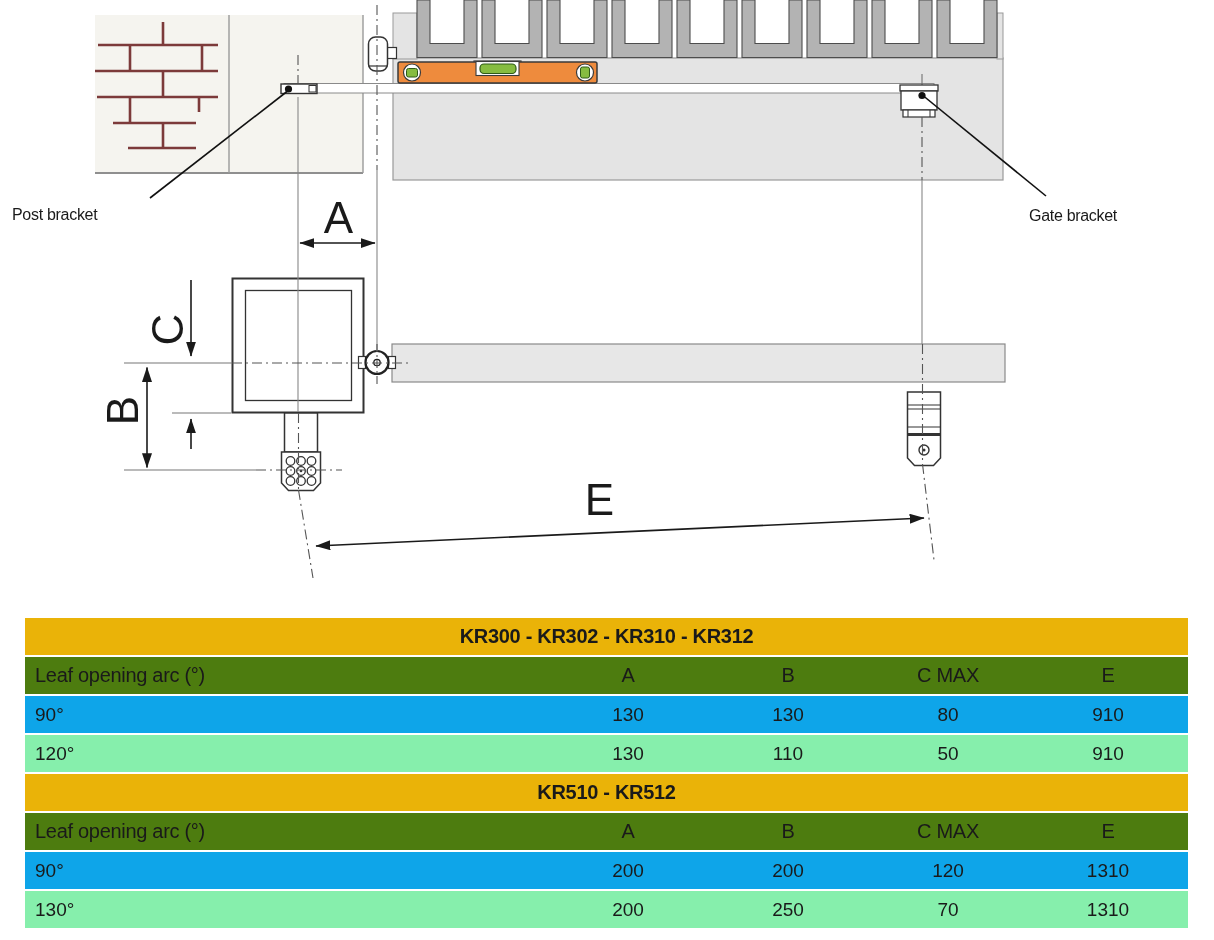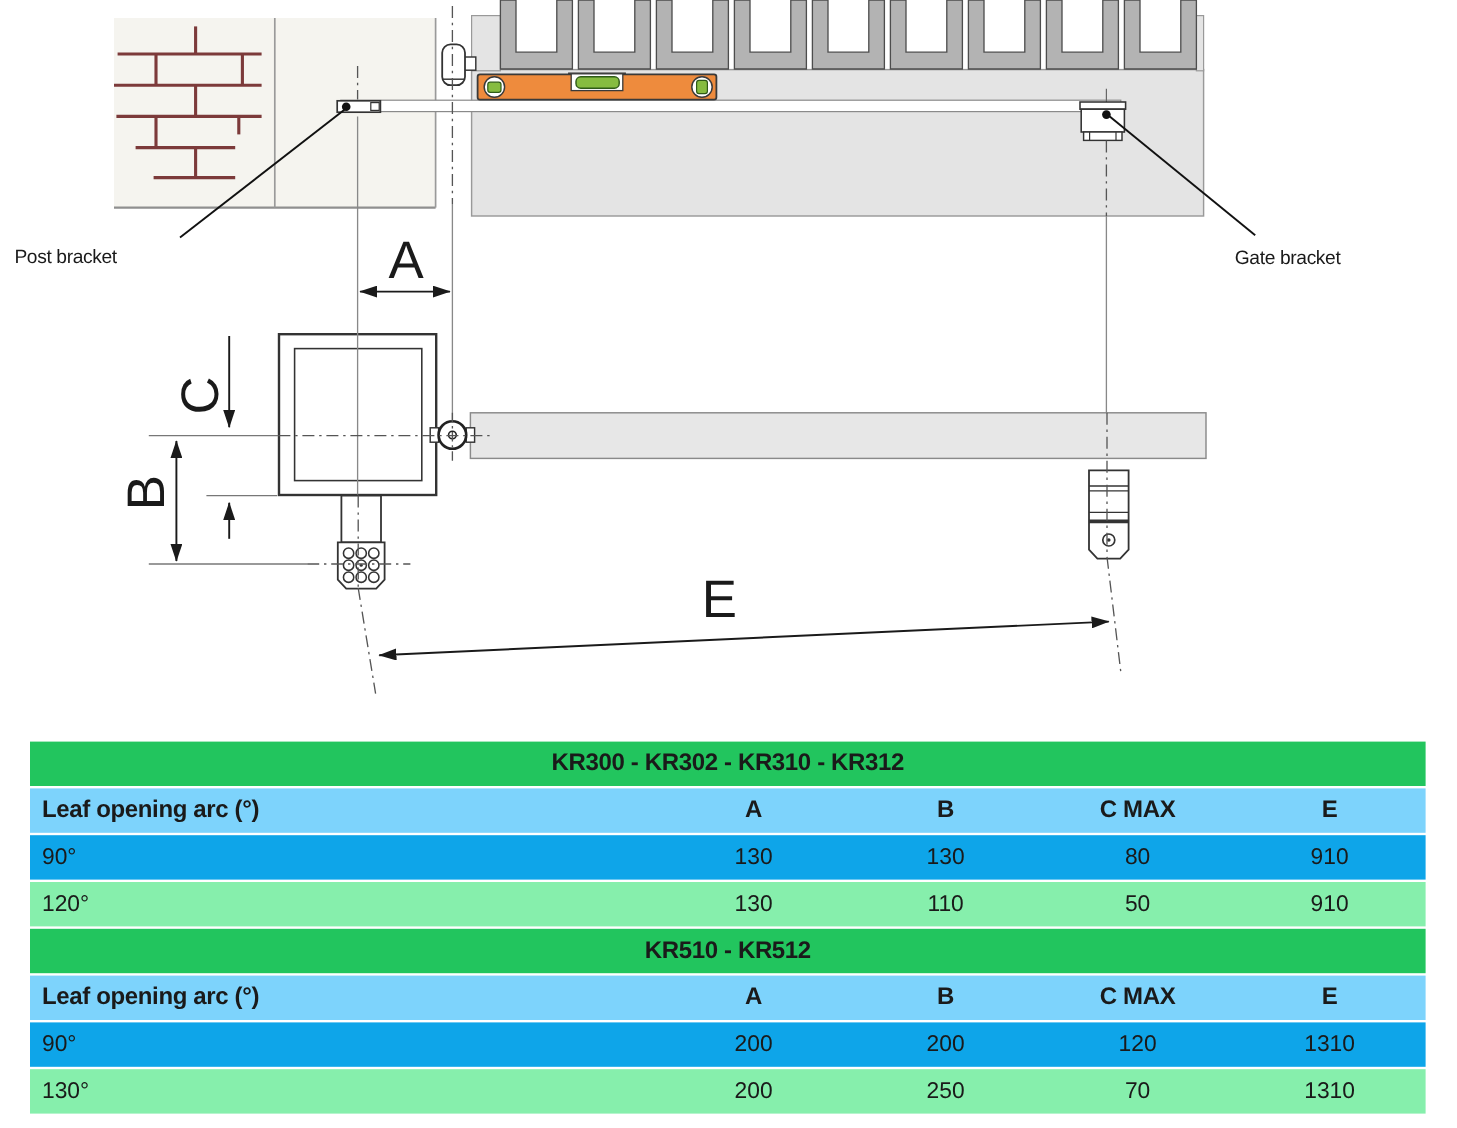--- a/index.html
+++ b/index.html
@@ -6,22 +6,22 @@
   body{width:1214px;height:940px;position:relative;overflow:hidden;
        font-family:"Liberation Sans",sans-serif;color:#1a1a1a;}
   .stage{position:absolute;inset:0;}
   .lbl{position:absolute;font-weight:400;font-size:16px;letter-spacing:-0.3px;white-space:nowrap;}
   .dimletter{position:absolute;font-size:44px;font-weight:400;width:46px;height:46px;
              line-height:46px;text-align:center;letter-spacing:-1px;}
   .rot{transform:rotate(-90deg);}
   .section-title{position:absolute;left:25px;top:586px;font-size:20px;font-weight:700;letter-spacing:-0.3px;}
   .tables{position:absolute;left:25px;top:618px;width:1163px;}
   .trow{display:flex;height:37px;margin-bottom:2px;align-items:center;font-size:19px;}
-  .trow.title{background:#22c55e;justify-content:center;font-weight:700;font-size:20px;letter-spacing:-0.3px;}
-  .trow.sub{background:#7dd3fc;font-weight:700;font-size:20px;letter-spacing:-0.3px;}
+  .trow.title{background:#eab308;justify-content:center;font-weight:700;font-size:20px;letter-spacing:-0.3px;}
+  .trow.sub{background:#4d7c0f;font-weight:400;font-size:20px;letter-spacing:-0.3px;}
   .trow.data-odd{background:#0ea5e9;align-items:center;}
   .trow.data-even{background:#86efac;}
   .c{box-sizing:border-box;}
   .c0{width:523px;padding-left:10px;text-align:left;}
   .cn{width:160px;text-align:center;}
 </style>
 </head>
 <body>
 
 <div class="stage">

